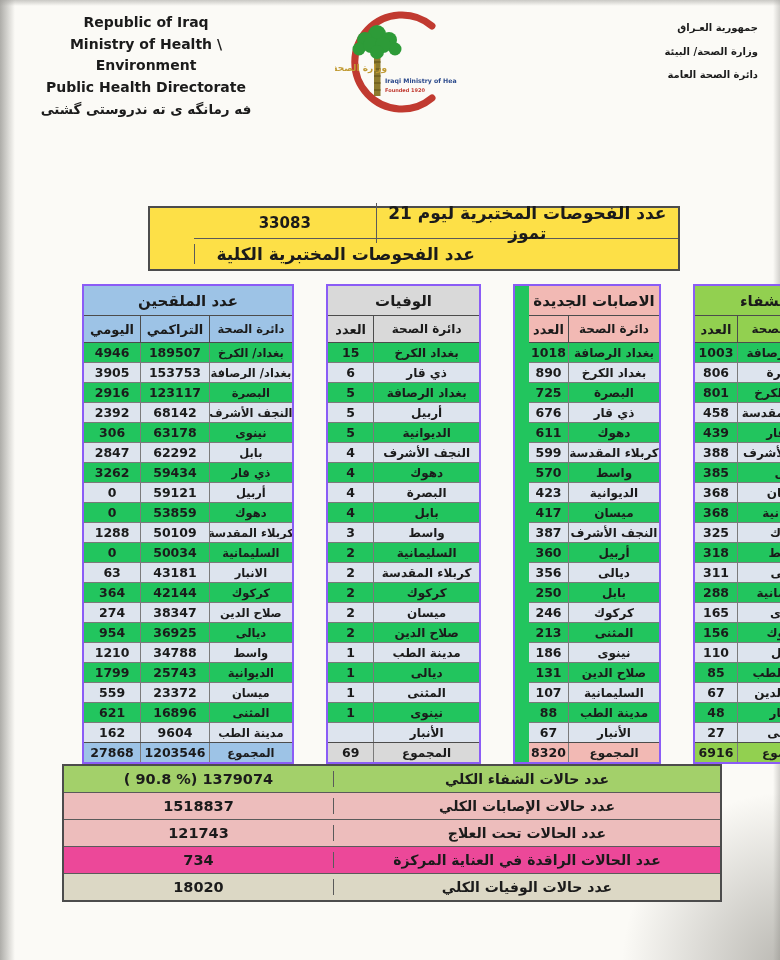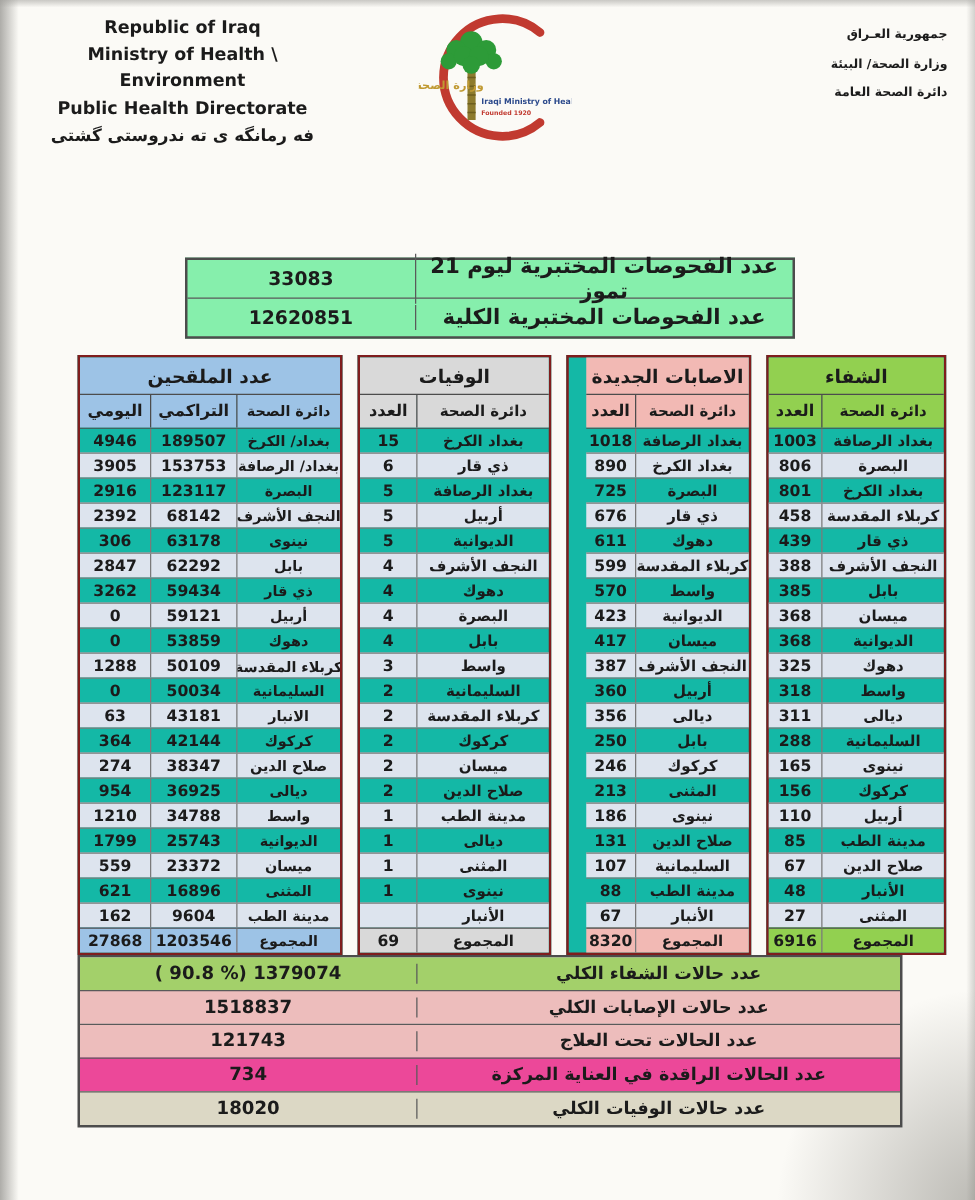--- a/index.html
+++ b/index.html
@@ -26,31 +26,31 @@
   .hdr-en .ku{font-size:13.5px;direction:rtl;}
   .hdr-logo{position:absolute;left:335px;top:6px;width:122px;height:112px;}
   .hdr-ar{position:absolute;right:22px;top:16px;width:185px;text-align:right;direction:rtl;
     font-weight:bold;font-size:10px;line-height:2.35;}
 
   
   .title{position:absolute;left:0;top:126px;width:100%;text-align:center;direction:rtl;
     font-weight:bold;font-size:21px;line-height:1.55;}
 
   
-  .tests{position:absolute;left:148px;top:206px;width:484px;border:2px solid #4c4c4c;background:#86efac;}
+  .tests{position:absolute;left:148px;top:206px;width:484px;border:2px solid #4c4c4c;background:#fde047;padding-left:44px;}
   .kv-row{display:flex;align-items:center;height:30px;border-top:1.5px solid #5a5a5a;}
   .kv-row:first-child{border-top:none;}
   .kv-value{width:37.5%;text-align:center;font-weight:bold;font-size:15px;direction:ltr;}
   .kv-label{width:62.5%;text-align:center;font-weight:bold;font-size:17px;direction:rtl;
     border-right:1.5px solid #5a5a5a;box-sizing:border-box;}
   .tests .kv-label{border-right:none;border-left:1.5px solid #5a5a5a;}
 
   
   .tables-wrap{position:absolute;left:62px;top:284px;display:flex;gap:12px;}
-  .dtable{border:2px solid #7f1d1d;background:#14b8a6;box-sizing:border-box;}
+  .dtable{border:2px solid #8b5cf6;background:#22c55e;box-sizing:border-box;margin-left:20px;}
   .w-vac{width:212px;} .w-death{width:155px;} .w-inf{width:148px;padding-left:14px;} .w-rec{width:144px;}
   .t-title{height:29px;display:flex;align-items:center;justify-content:center;
     font-weight:bold;font-size:15px;direction:rtl;border-bottom:1.5px solid #4c4c4c;}
   .t-cols{display:flex;height:26px;border-bottom:1.5px solid #4c4c4c;}
   .t-hcell{display:flex;align-items:center;justify-content:center;font-weight:bold;
     font-size:13px;direction:rtl;box-sizing:border-box;}
   .t-hcell + .t-hcell{border-left:1px solid #4c4c4c;}
   .t-row{display:flex;height:19px;border-top:1px solid #7a7a7a;}
   .t-body .t-row:first-child{border-top:none;}
   .t-row.alt{background:#dde4ee;}
@@ -114,21 +114,20 @@
     <div>دائرة الصحة العامة</div>
   </div>
 
 
   <div class="tests">
       <div class="kv-row">
         <div class="kv-value">33083</div>
         <div class="kv-label">عدد الفحوصات المختبرية  ليوم 21 تموز</div>
       </div>
       <div class="kv-row">
-        <div class="kv-value">12620851</div>
         <div class="kv-label">عدد الفحوصات المختبرية الكلية</div>
       </div>
     </div>
 
   <div class="tables-wrap">
     <div class="dtable w-vac cols3">
       <div class="t-title" style="background: rgb(157, 195, 230);">عدد الملقحين</div>
       <div class="t-cols">
           <div class="t-hcell" style="background: rgb(157, 195, 230);">اليومي</div>
           <div class="t-hcell" style="background: rgb(157, 195, 230);">التراكمي</div>

